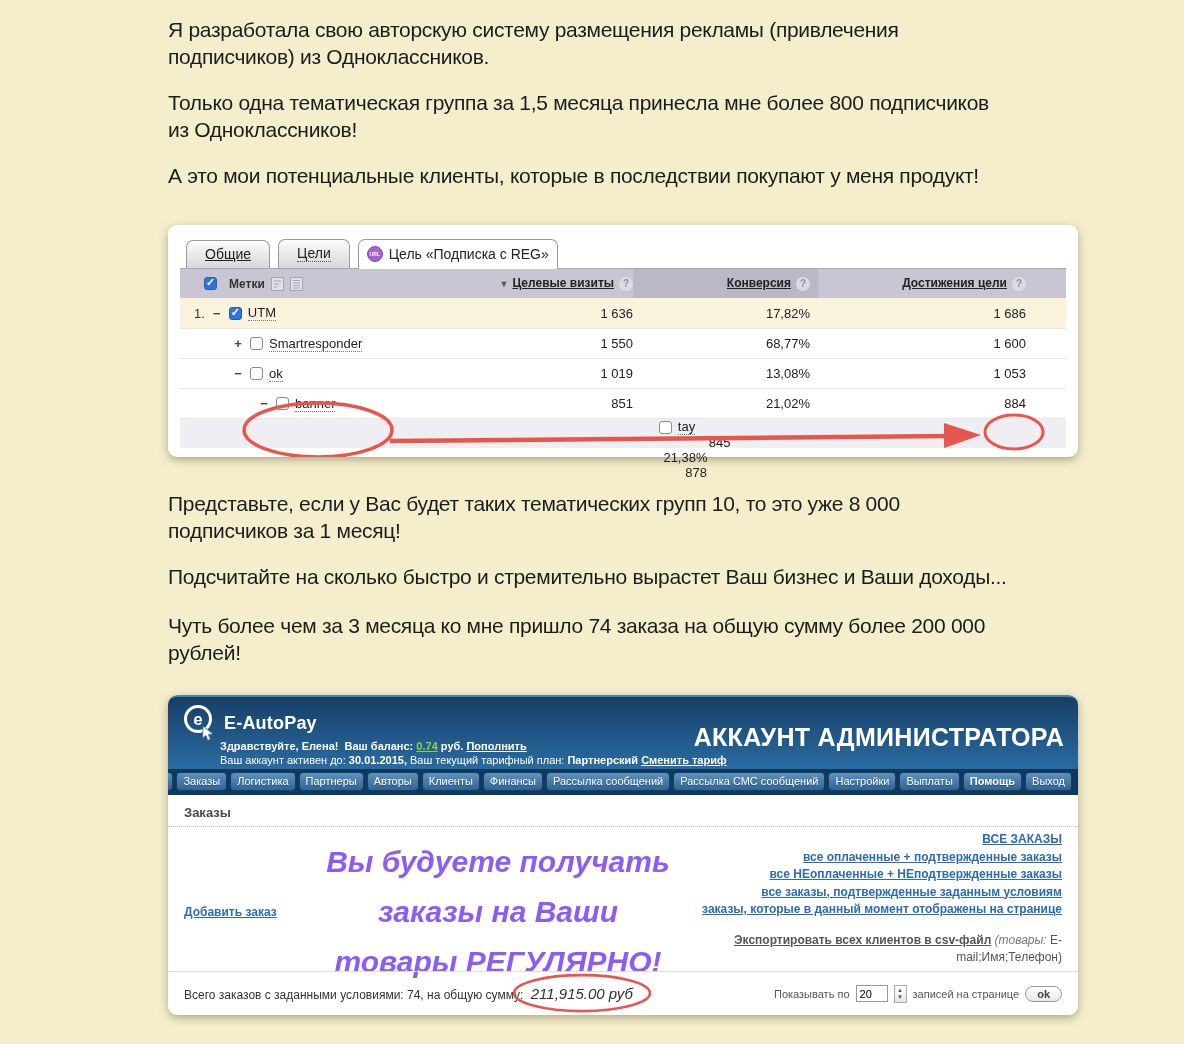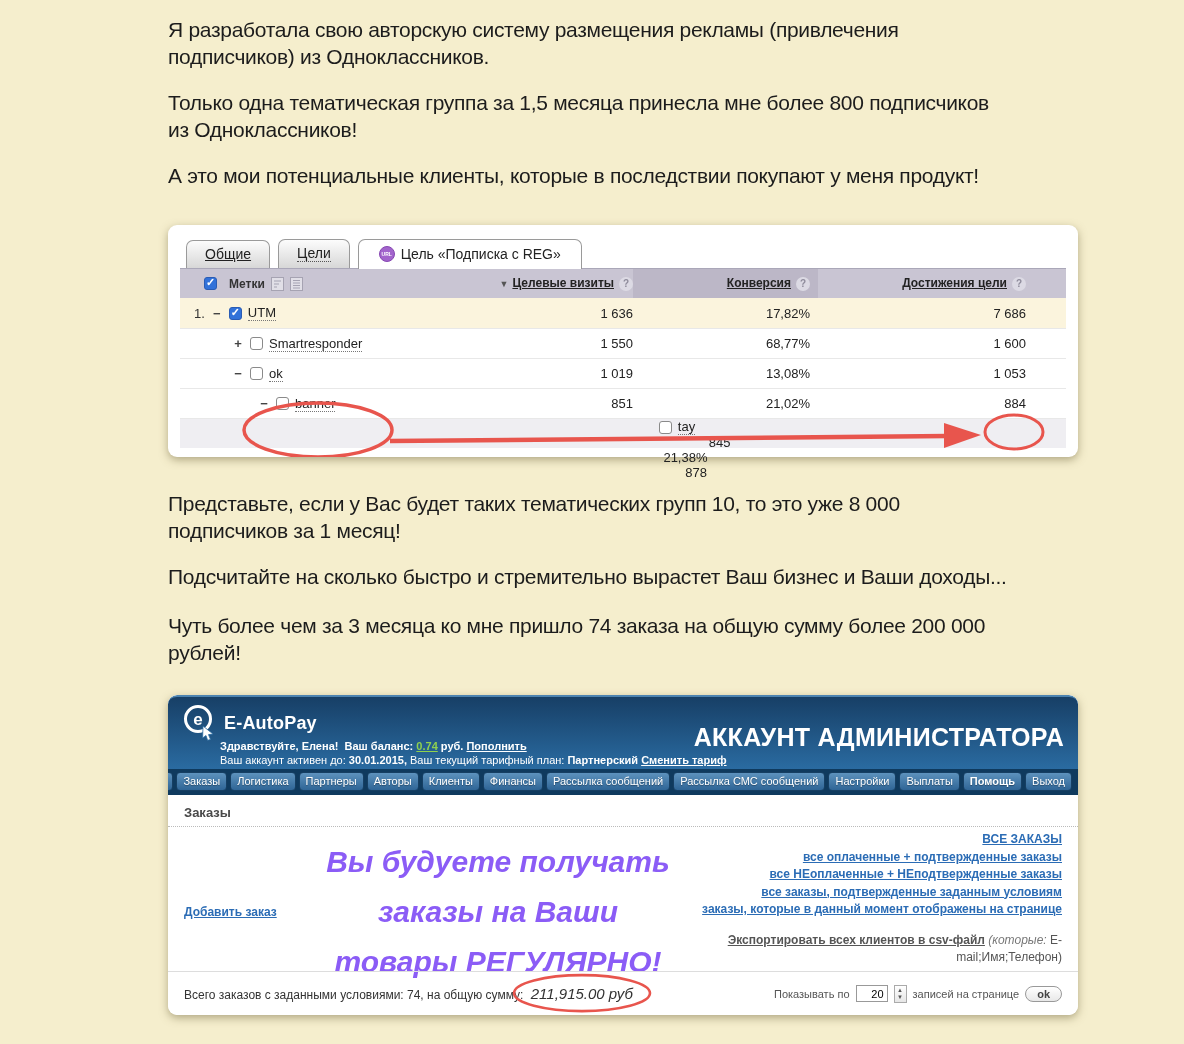--- a/index.html
+++ b/index.html
@@ -31,21 +31,21 @@
   .tabs-row { display:flex; align-items:flex-end; height:31px; padding-left:6px; position:relative; z-index:2; }
   .tab {
     font-size:14px; color:#222; padding:5px 18px 6px;
     background:linear-gradient(#fcfcfc,#d7d7d7);
     border:1px solid #9a9a9a; border-bottom:none;
     border-radius:7px 7px 0 0; margin-right:8px;
     white-space:nowrap; display:flex; align-items:center; gap:6px;
   }
   .tab .tab-label { text-decoration:underline; }
   .tab.dotted .tab-label { text-decoration:none; border-bottom:1px dotted #555; }
-  .tab.active { background:#fff; padding:6px 20px 7px; margin-bottom:-1px; }
+  .tab.active { background:#fff; padding:6px 8px 7px; margin-bottom:-1px; }
   .tab.active .tab-label { text-decoration:none; border-bottom:none; }
   .url-badge {
     width:16px; height:16px; border-radius:50%;
     background:#a264cc; border:1px solid #8747b3;
     color:#fff; font-size:5px; font-weight:bold;
     display:inline-flex; align-items:center; justify-content:center;
   }
   .m-header {
     display:flex; align-items:center; height:30px;
     background:#c9c5d3; border-top:1px solid #aaa7b8;
@@ -121,21 +121,21 @@
   .ea-csv { margin-top:13px; color:#555; }
   .ea-csv .csv-link { font-weight:bold; text-decoration:underline; cursor:pointer; }
   .ea-csv .fmt-i { font-style:italic; color:#777; }
   .ea-footer { left:0; right:0; bottom:0; height:44px; border-top:1px solid #ddd;
                display:flex; align-items:center; justify-content:space-between; padding:0 16px; }
   .ea-totals { font-size:12px; color:#333; }
   .ea-totals .sum { font-style:italic; font-size:15px; position:relative; display:inline-block; padding:0 4px; }
   .sum-ellipse { position:absolute; left:50%; top:50%; transform:translate(-50%,-52%); pointer-events:none; }
   .ea-pager { display:flex; align-items:center; gap:6px; font-size:11px; color:#555; }
   .pager-input { width:32px; height:17px; border:1px solid #999; font-size:11px;
-                 text-align:right; padding:0 3px; font-family:"Liberation Sans",sans-serif; }
+                 text-align:left; padding:0 3px; font-family:"Liberation Sans",sans-serif; }
   .stepper { width:13px; height:18px; border:1px solid #aaa; background:linear-gradient(#fff,#e6e6e6);
              display:flex; flex-direction:column; align-items:center; justify-content:center;
              font-size:6px; line-height:7px; color:#555; cursor:pointer; }
   .ok-btn { border:1px solid #999; border-radius:10px; background:linear-gradient(#fff,#e8e8e8);
             font-size:11px; font-weight:bold; color:#444; padding:1px 11px; cursor:pointer;
             font-family:"Liberation Sans",sans-serif; }
 </style>
 </head>
 <body>
 
@@ -192,21 +192,21 @@
 
   <div class="m-row hl-yellow">
     <div class="cell-label indent-0">
       <span class="row-num">1.</span>
       <span class="expander">−</span>
       <span class="cb checked"></span>
       <span class="tree-label">UTM</span>
     </div>
     <div class="cell-visits">1 636</div>
     <div class="cell-conv">17,82%</div>
-    <div class="cell-goals">7 686</div>
+    <div class="cell-goals">1 686</div>
   </div>
 
   <div class="m-row">
     <div class="cell-label indent-1">
       <span class="expander">+</span>
       <span class="cb"></span>
       <span class="tree-label">Smartresponder</span>
     </div>
     <div class="cell-visits">1 550</div>
     <div class="cell-conv">68,77%</div>
@@ -324,21 +324,21 @@
     </div>
 
     <div class="abs ea-export">
       <span class="xlink">ВСЕ ЗАКАЗЫ</span>
       <span class="xlink">все оплаченные + подтвержденные заказы</span>
       <span class="xlink">все НЕоплаченные + НЕподтвержденные заказы</span>
       <span class="xlink">все заказы, подтвержденные заданным условиям</span>
       <span class="xlink">заказы, которые в данный момент отображены на странице</span>
       <div class="ea-csv">
         <span class="csv-link">Экспортировать всех клиентов в csv-файл</span>
-        <span class="fmt-i">(которые:</span>
+        <span class="fmt-i">(товары:</span>
         <span>E-mail;Имя;Телефон)</span>
       </div>
     </div>
 
     <div class="abs ea-footer">
       <div class="ea-totals">
         <span>Всего заказов с заданными условиями: 74, на общую сумму:</span>
         <span class="sum">
           <span>211,915.00 руб</span>
           <svg class="sum-ellipse" width="144" height="44" viewBox="0 0 144 44">

